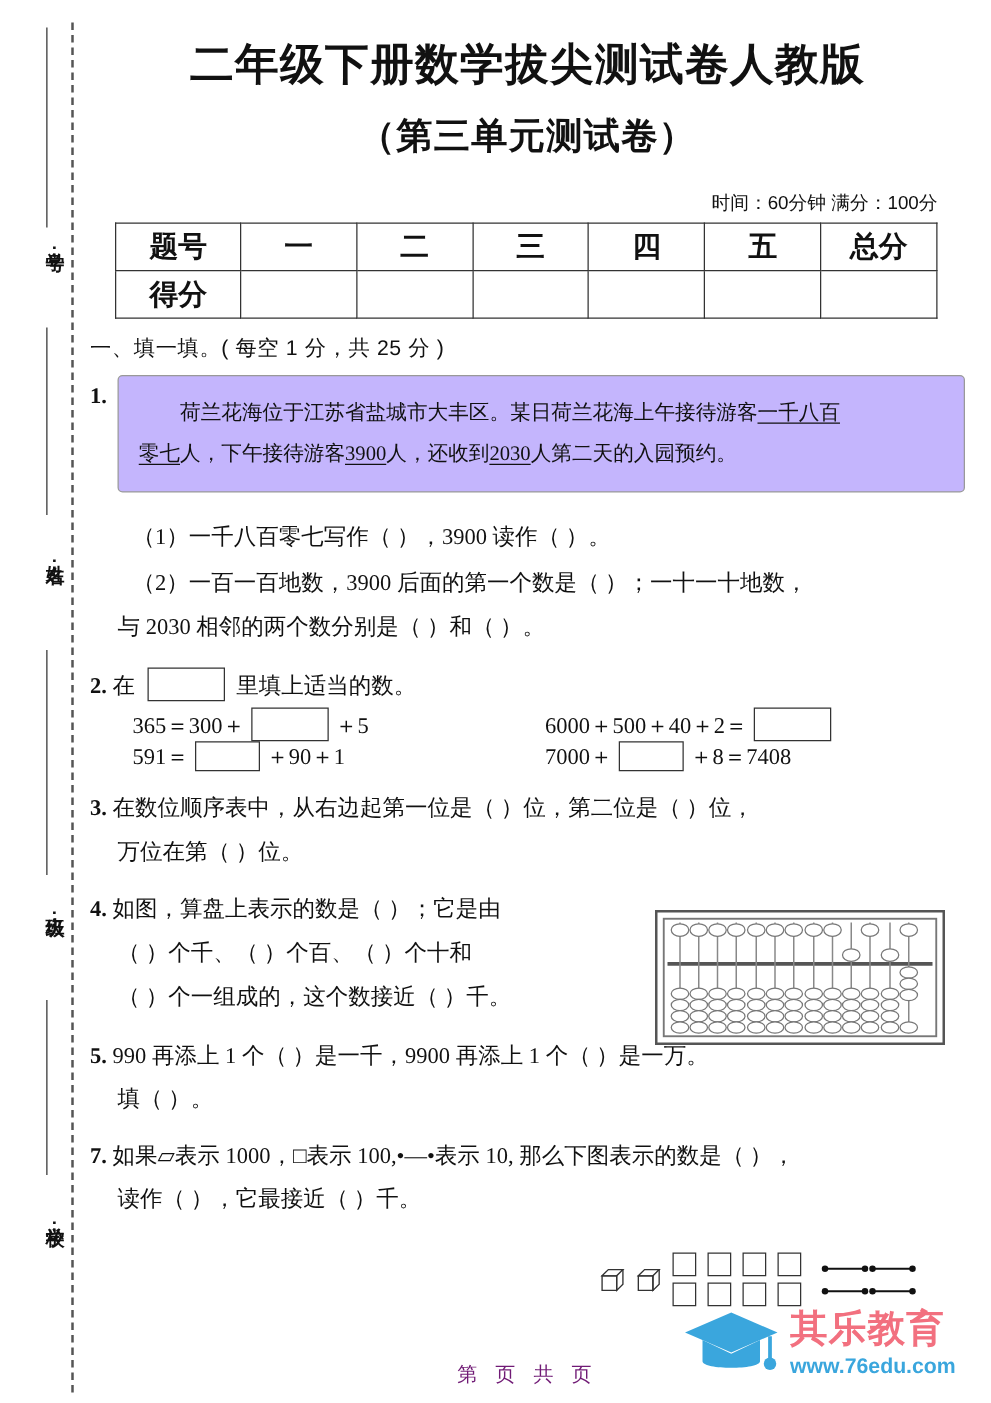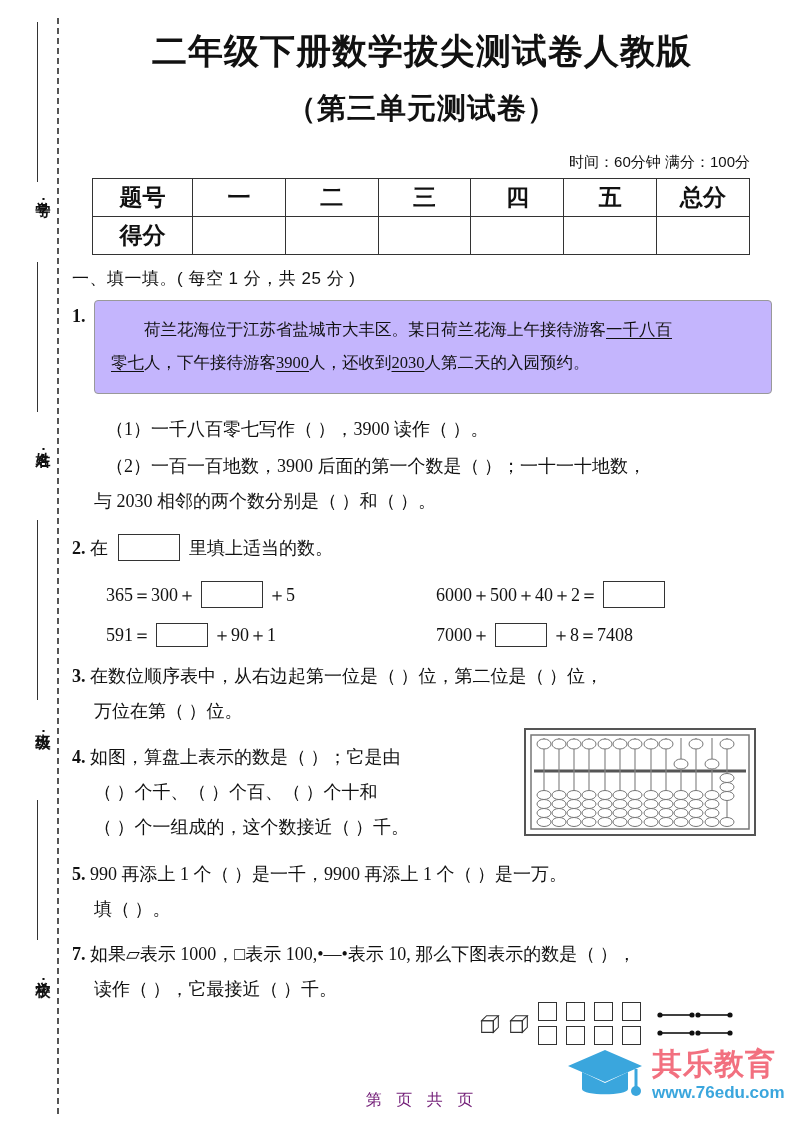--- a/index.html
+++ b/index.html
@@ -117,37 +117,37 @@
   
   .fbox {
     display: inline-block;
     width: 62px; height: 27px;
     border: 1.2px solid #333;
     vertical-align: -7px;
     margin: 0 5px;
   }
   .fbox.sm { width: 52px; height: 24px; vertical-align: -6px; }
 
-  .eqrow { display: flex; margin-top: 15px; padding-left: 34px; font-size: 18px; }
+  .eqrow { display: flex; margin-top: 0; padding-left: 34px; font-size: 18px; }
   .eqcol { width: 330px; }
 
   
   .abacus-wrap { position: absolute; left: 452px; top: 728px; }
   .para-narrow { width: 450px; }
 
   
   .shapes { position: absolute; left: 408px; top: 1002px; display: flex; align-items: center; gap: 9px; }
   .cube { width: 20px; height: 20px; }
   .sqpair { display: flex; flex-direction: column; gap: 5px; }
   .sq { width: 19px; height: 19px; border: 1.3px solid #333; }
   .dotlines { display: flex; flex-direction: column; gap: 10px; margin-left: 6px; }
 
   
   .logo {
-    position: absolute; left: 494px; top: 1044px;
+    position: absolute; left: 474px; top: 1044px;
     display: flex; align-items: center; gap: 8px;
   }
   .logo-text { display: flex; flex-direction: column; line-height: 1; }
   .logo-cn {
     font-family: "Liberation Sans", "DejaVu Sans", sans-serif;
     font-weight: bold; font-size: 30px; color: #f2707f; letter-spacing: 1px;
   }
   .logo-url {
     font-family: "Liberation Sans", "DejaVu Sans", sans-serif;
     font-weight: bold; font-size: 17px; color: #3aa6dd; margin-top: 5px;

